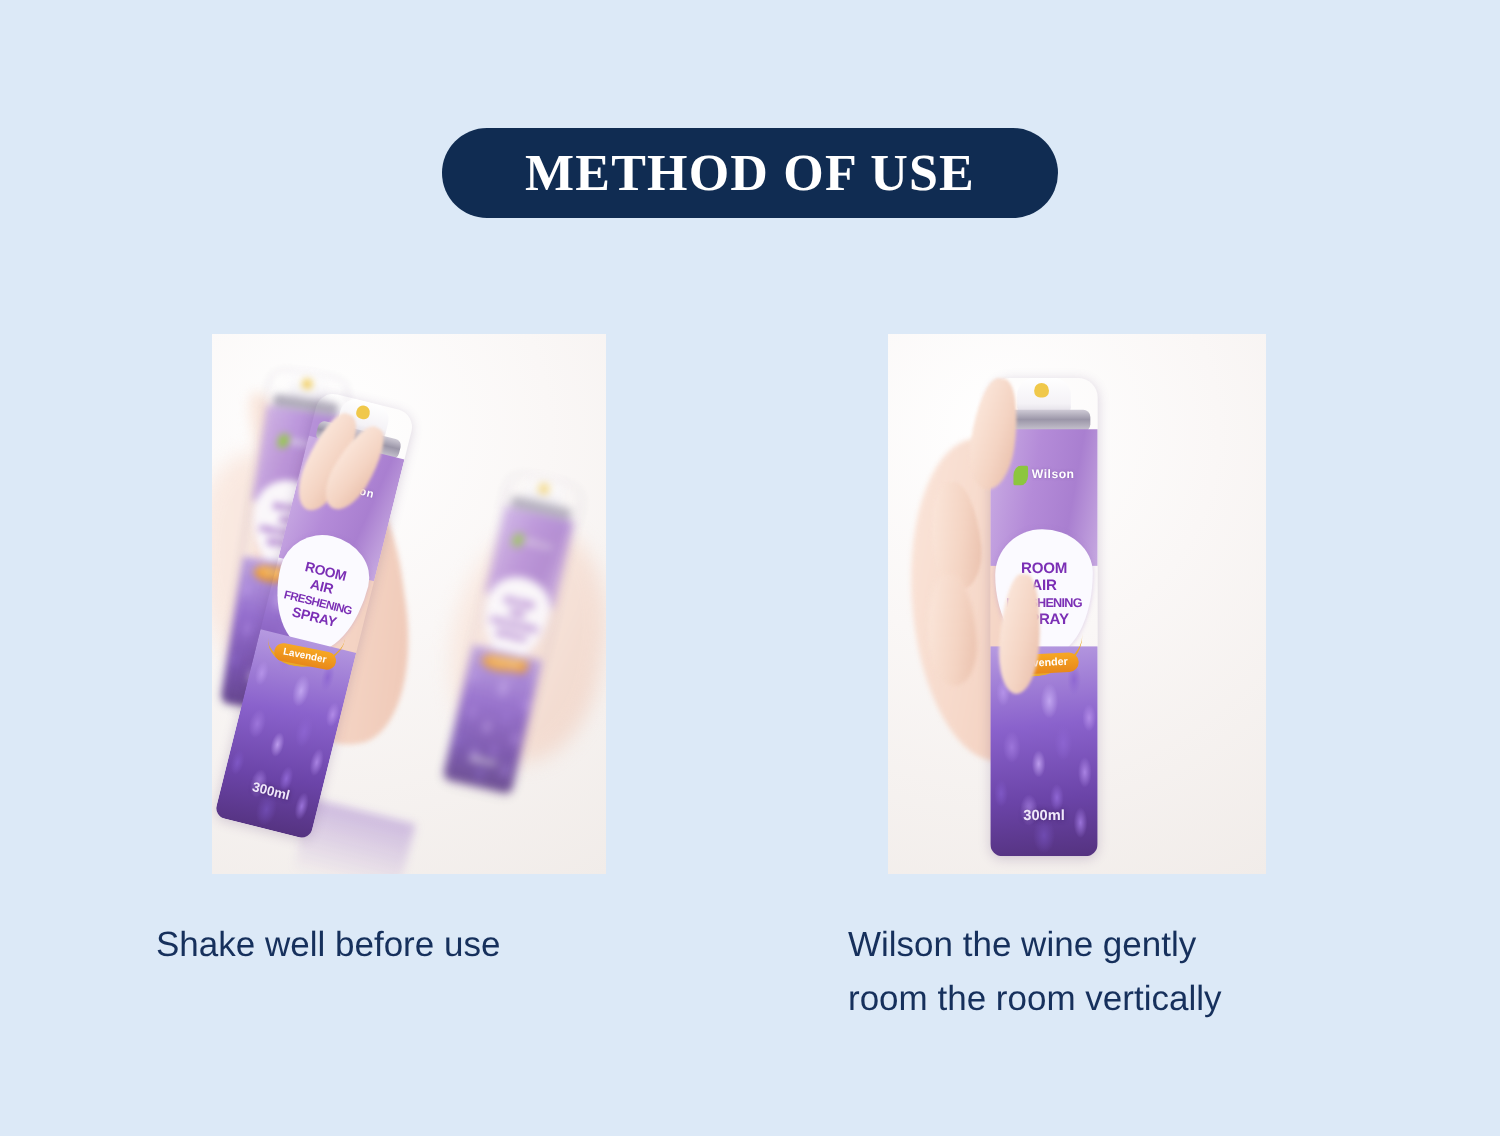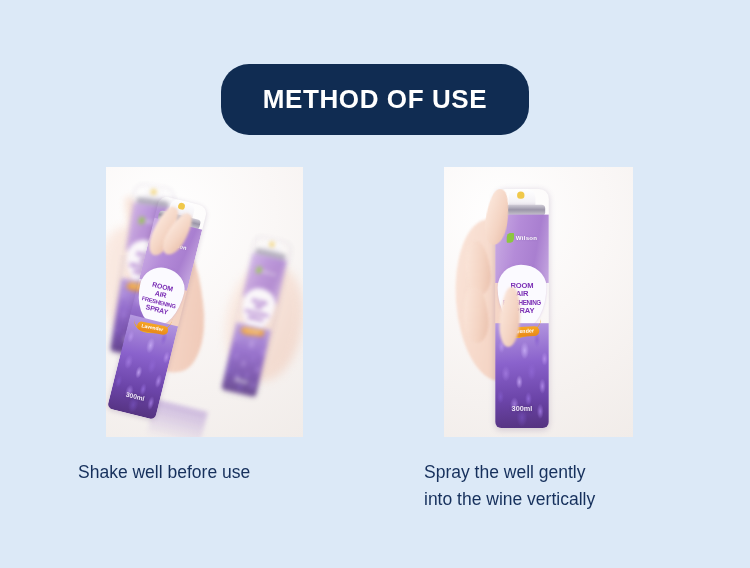--- a/index.html
+++ b/index.html
@@ -17,26 +17,27 @@
   .title-wrap {
     position: absolute;
     top: 64px;
     left: 0;
     width: 750px;
     display: flex;
     justify-content: center;
   }
   .title-pill {
     width: 308px;
-    height: 71px;
+    height: 45px;
     background: #102c52;
     border-radius: 28px;
     display: flex;
     align-items: center;
     justify-content: center;
+    font-family: Liberation Serif, serif;
   }
   .title-pill .label {
     color: #ffffff;
     font-size: 26px;
     font-weight: bold;
     letter-spacing: 0.6px;
     white-space: nowrap;
   }
 
   
@@ -384,18 +385,18 @@
           <span>SPRAY</span>
         </div>
         <div class="swoosh"></div>
         <div class="badge">Lavender</div>
         <div class="lavender"></div>
         <div class="vol">300ml</div>
       </div>
     </div>
 
     <div class="caption right-cap">
-      <div>Spray the well gently</div>
-      <div>into the wine vertically</div>
+      <div>Wilson the wine gently</div>
+      <div>room the room vertically</div>
     </div>
   </div>
 
 </div>
 
 </body></html>

